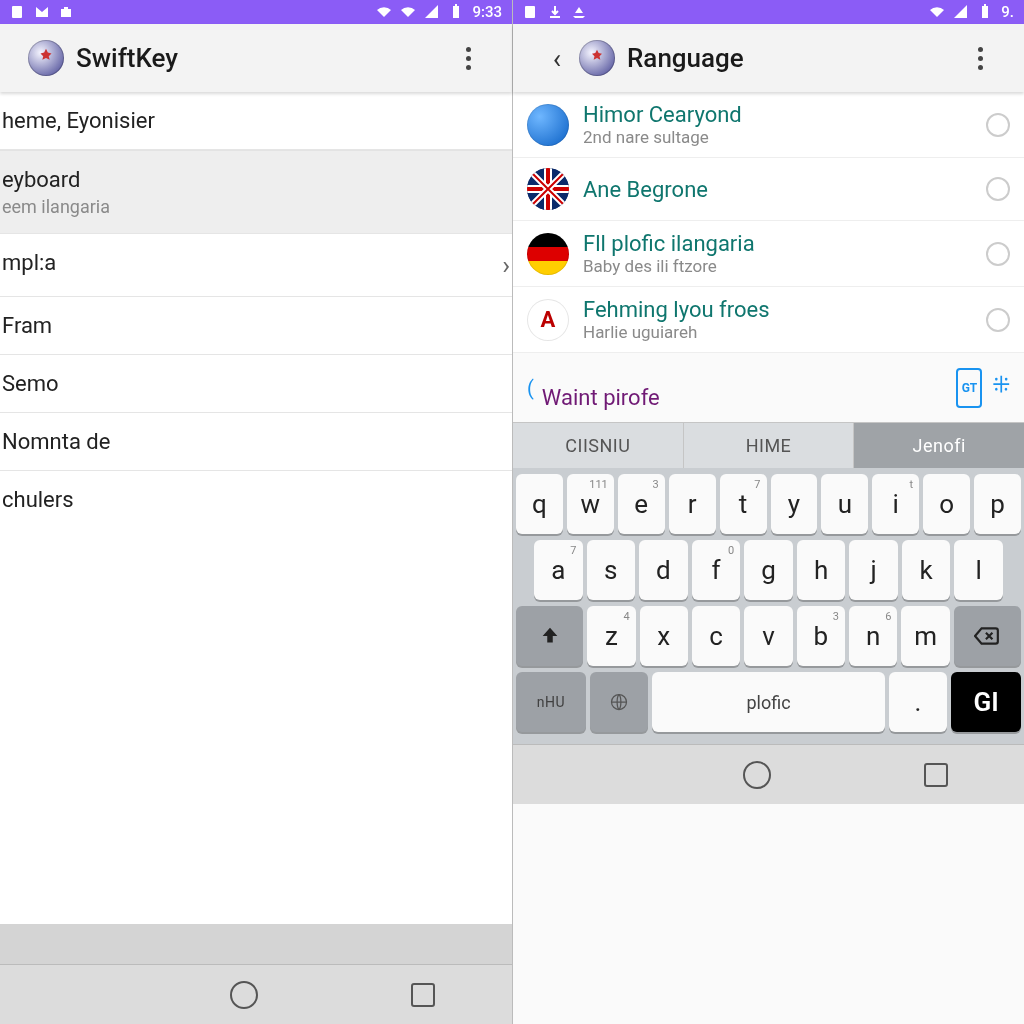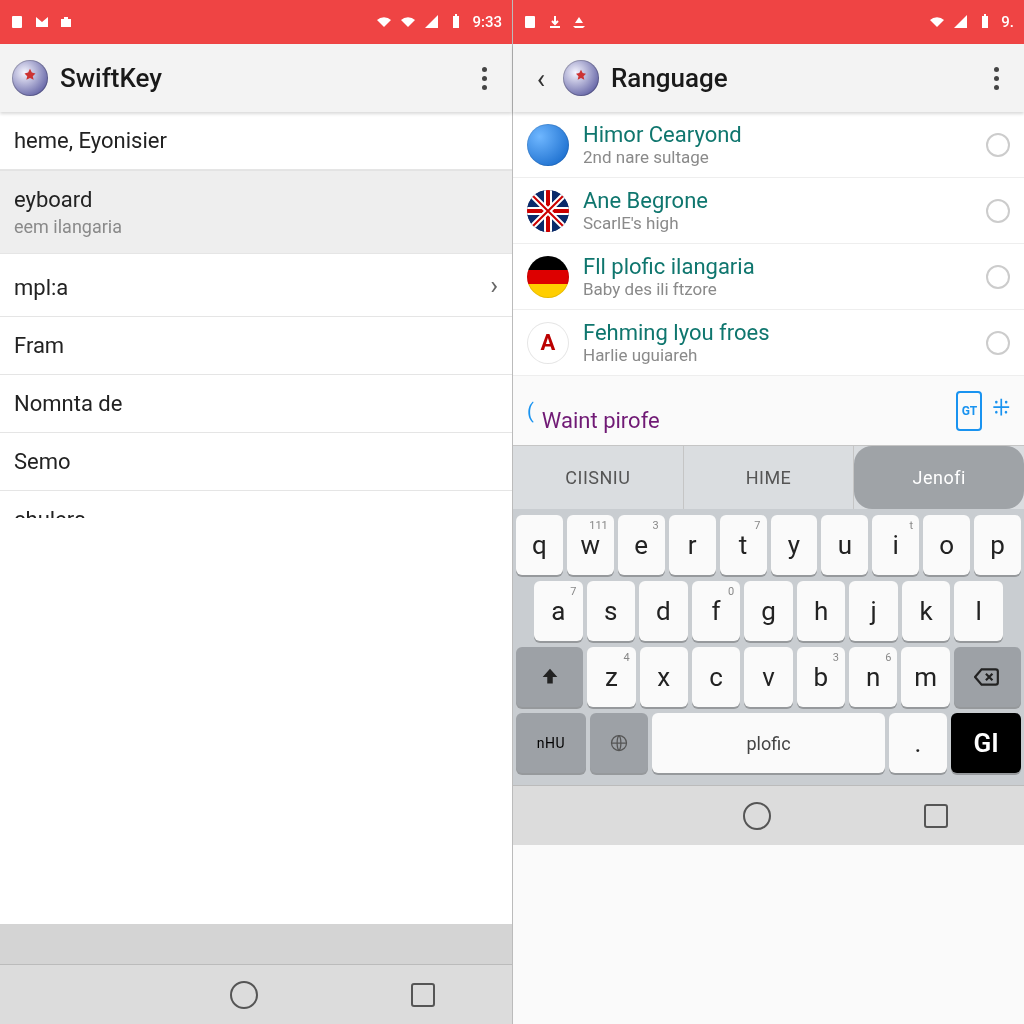--- a/index.html
+++ b/index.html
@@ -1,37 +1,37 @@
 <!DOCTYPE html>
 <html><head>
 <meta charset="utf-8">
 <style>
   * { box-sizing: border-box; margin: 0; padding: 0; font-family: Roboto, -apple-system, Helvetica, Arial, sans-serif; }
   body { width: 1024px; height: 1024px; overflow: hidden; background: #fff; display: flex; }
   .screen { flex: 0 0 512px; height: 1024px; display: flex; flex-direction: column; background: #fafafa; position: relative; }
   .screen + .screen { border-left: 1px solid #bbb; }
 
   
-  .statusbar { height: 44px; background: #ef4444; color: #fff; display: flex; align-items: center; padding: 0 10px; font-size: 15px; font-weight: 500; }
+  .statusbar { height: 24px; background: #8b5cf6; color: #fff; display: flex; align-items: center; padding: 0 10px; font-size: 15px; font-weight: 500; }
   .sb-left { display: flex; gap: 8px; }
   .sb-right { margin-left: auto; display: flex; align-items: center; gap: 8px; }
   .sb-ico { width: 16px; height: 16px; display: inline-flex; align-items: center; justify-content: center; }
   .sb-ico svg { width: 16px; height: 16px; fill: #fff; }
 
   
-  .appbar { height: 68px; background: #f3f3f3; display: flex; align-items: center; padding: 0 12px; box-shadow: 0 2px 3px rgba(0,0,0,.15); z-index: 2; }
+  .appbar { height: 68px; background: #f3f3f3; display: flex; align-items: center; padding: 0 28px; box-shadow: 0 2px 3px rgba(0,0,0,.15); z-index: 2; }
   .appbar .back { width: 32px; height: 32px; display: flex; align-items: center; justify-content: center; font-size: 28px; color: #333; margin-right: 6px; }
   .app-logo { width: 36px; height: 36px; border-radius: 50%; display: flex; align-items: center; justify-content: center; margin-right: 12px; box-shadow: 0 0 0 1px rgba(0,0,0,.2) inset; }
   .app-title { font-size: 26px; font-weight: 500; color: #1a1a1a; }
   .appbar .overflow { margin-left: auto; width: 32px; display: flex; flex-direction: column; align-items: center; gap: 4px; }
   .overflow .dot { width: 5px; height: 5px; background: #444; border-radius: 50%; }
 
   
   .list { background: #fff; flex: 1; overflow: hidden; }
-  .row { padding: 16px 14px; border-bottom: 1px solid #e5e5e5; font-size: 22px; color: #222; display: flex; align-items: flex-end; }
+  .row { padding: 16px 2px; border-bottom: 1px solid #e5e5e5; font-size: 22px; color: #222; display: flex; align-items: flex-start; }
   .row .sub { display: block; color: #8a8a8a; font-size: 18px; margin-top: 4px; }
   .row.selected { background: #eee; border-top: 1px solid #e3e3e3; }
   .row .chev { margin-left: auto; font-size: 26px; color: #666; }
   .rowstack { display: flex; flex-direction: column; }
   .navbar { height: 60px; background: #dcdcdc; display: flex; align-items: center; justify-content: space-around; border-top: 1px solid #bbb; }
   .nav-circle { width: 28px; height: 28px; border: 2px solid #555; border-radius: 50%; }
   .nav-square { width: 24px; height: 24px; border: 2px solid #555; border-radius: 3px; }
 
   
   .lang-list { background: #fff; }
@@ -41,33 +41,33 @@
   .lang-row .ttl { font-size: 22px; color: #0f766e; }
   .lang-row .sub { font-size: 17px; color: #8a8a8a; }
   .toggle { width: 24px; height: 24px; border-radius: 50%; border: 2px solid #ccc; background:#fff; }
   .input-row { display:flex; align-items:center; padding: 12px 14px; color:#1993f0; font-size:22px; }
   .input-row .lead { margin-right:8px; font-size:20px; }
   .input-box { color:#701a75;margin-top:20px; }
   .input-row .t-icons { margin-left:auto; display:flex; gap:10px; color:#1993f0; }
   .t-square { width:26px; height:40px; border:2px solid #1993f0; border-radius:4px; display:flex; align-items:center; justify-content:center; font-size:12px; font-weight:700; }
 
   
-  .kbd-suggest { background:#dadde0; display:flex; height:64px; border-top:1px solid #c5c5c5; }
+  .kbd-suggest { background:#dadde0; display:flex; height:46px; border-top:1px solid #c5c5c5; }
   .sug { flex:1; display:flex; align-items:center; justify-content:center; font-size:18px; color:#555; border-right:1px solid #c5c5c5; letter-spacing:.5px; }
-  .sug:last-child { border-right:none; background:#9fa3a7; color:#fff;border-radius:18px; }
+  .sug:last-child { border-right:none; background:#9fa3a7; color:#fff; }
   .keyboard { background:#c9cdd1; padding:6px 3px 6px 3px; }
   .krow { display:flex; gap:4px; margin-bottom:6px; justify-content:center; }
   .key { position:relative; background:#fafafa; border-radius:6px; box-shadow:0 2px 0 rgba(0,0,0,.25); height:60px; flex:1; display:flex; align-items:center; justify-content:center; font-size:26px; color:#222; }
   .key .hint { position:absolute; top:4px; right:6px; font-size:11px; color:#888; }
   .key.dark { background:#9da1a6; color:#222; }
   .key.shift svg { width:22px; height:22px; fill:#222; }
   .key.bksp svg { width:26px; height:26px; fill:#222; }
   .key.space { flex:4; font-size:18px; color:#444; }
   .key.go { background:#000000; color:#fff; font-weight:600; flex:1.2; }
-  .key.small { font-size:14px; letter-spacing:.5px; color:#000000; }
+  .key.small { font-size:14px; letter-spacing:.5px; color:#404040; }
   .key.globe svg { width:20px; height:20px; fill:none; stroke:#555; stroke-width:1.5; }
 
   .flag-blue { background: radial-gradient(circle at 30% 30%, #6fb7ff, #0a5fc4); }
   .flag-uk { background:#0a2a6b; }
   .flag-de { background: linear-gradient(#000 33%, #d00 33% 66%, #ffce00 66%); }
   .flag-a { background:#fff; }
 
   .flag-uk svg { width:42px; height:42px; }
 </style>
 </head>
@@ -151,26 +151,26 @@
         </div>
         <span class="chev">›</span>
       </div>
       <div class="row">
         <div class="rowstack">
           <span>Fram</span>
         </div>
       </div>
       <div class="row">
         <div class="rowstack">
+          <span>Semo</span>
+        </div>
+      </div>
+      <div class="row">
+        <div class="rowstack">
           <span>Nomnta de</span>
-        </div>
-      </div>
-      <div class="row">
-        <div class="rowstack">
-          <span>Semo</span>
         </div>
       </div>
       <div class="row">
         <div class="rowstack">
           <span>chulers</span>
         </div>
       </div>
     </div>
 
   <div style="flex:1;background:#fff"></div>
@@ -261,21 +261,20 @@
             <path d="M0 17h42v8H0z" fill="#fff"></path>
             <path d="M17 0h8v42h-8z" fill="#fff"></path>
             <path d="M0 19h42v4H0z" fill="#c00"></path>
             <path d="M19 0h4v42h-4z" fill="#c00"></path>
             <path d="M0 0l42 42M42 0L0 42" stroke="#fff" stroke-width="6"></path>
             <path d="M0 0l42 42M42 0L0 42" stroke="#c00" stroke-width="2"></path>
           </svg>
         </div>
         <div class="txt">
           <div class="ttl">Ane Begrone</div>
-          <div class="sub">ScarlE's high</div>
         </div>
         <div class="toggle"></div>
       </div>
       <div class="lang-row">
         <div class="flag flag-de"></div>
         <div class="txt">
           <div class="ttl">Fll plofic ilangaria</div>
           <div class="sub">Baby des ili ftzore</div>
         </div>
         <div class="toggle"></div>

